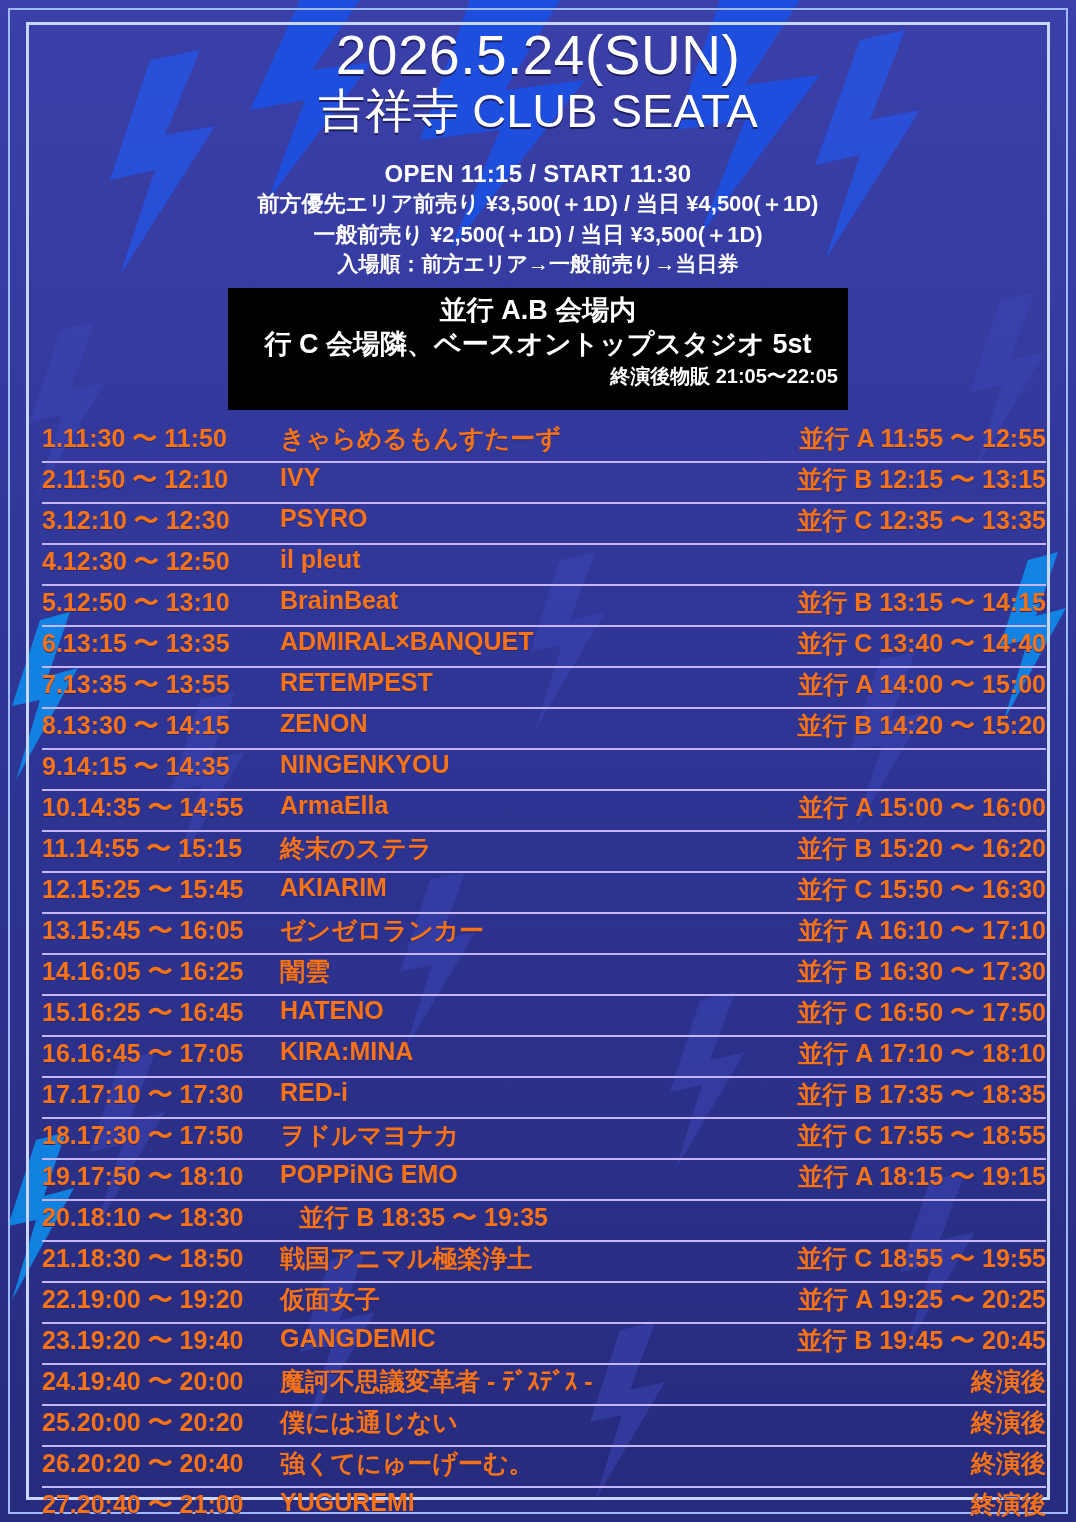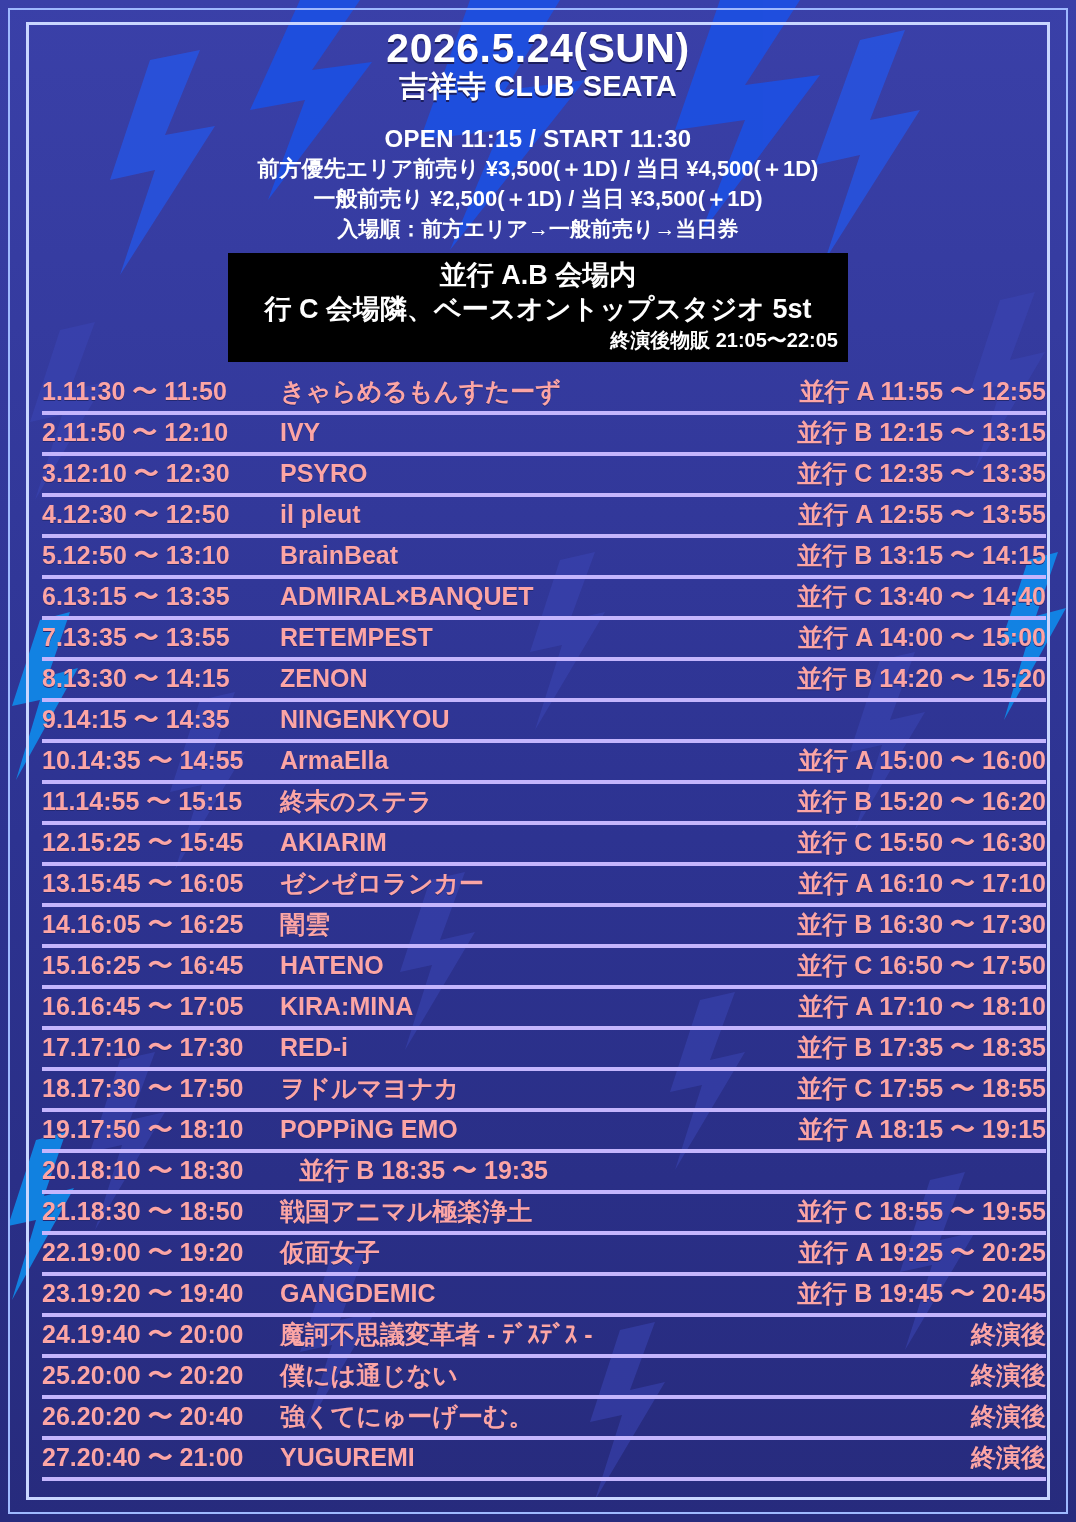--- a/index.html
+++ b/index.html
@@ -25,51 +25,51 @@
     position:absolute; left:26px; top:22px; right:26px; bottom:22px;
     border:3px solid #c9d6ff; z-index:2; pointer-events:none;
   }
   #content {
     position:absolute; left:0; top:0; width:1076px; height:1522px;
     z-index:3;
   }
   
   .header { text-align:center; padding-top:26px; color:#ffffff; }
   .h-date {
-    font-size:41px; font-weight:bold; letter-spacing:0.5px;
+    font-size:55px; font-weight:normal; letter-spacing:0.5px;
     line-height:1.08; text-shadow:0 2px 0 #1c1f5e;
   }
   .h-venue {
-    font-size:29px; font-weight:bold; line-height:1.12;
+    font-size:47px; font-weight:normal; line-height:1.12;
     text-shadow:0 2px 0 #1c1f5e;
   }
   .h-open { font-size:24px; font-weight:bold; margin-top:22px; letter-spacing:0.3px; }
   .h-price { font-size:22px; font-weight:bold; line-height:1.3; margin-top:2px; }
   .h-order { font-size:21px; font-weight:bold; margin-top:1px; }
 
   
   .notice {
     margin:10px auto 0 auto;
     width:620px;
     background:#000000;
     color:#ffffff;
     text-align:center;
-    padding:6px 10px 8px 10px;
+    padding:6px 10px 20px 10px;
   }
   .notice .n1 { font-size:27px; font-weight:bold; line-height:1.25; }
   .notice .n2 { font-size:27px; font-weight:bold; line-height:1.25; }
   .notice .n3 { font-size:20px; font-weight:bold; line-height:1.35; margin-top:1px;text-align:right;}
 
   
   .table { margin:12px 30px 0 42px; }
   .row {
-    display:flex; align-items:center;
-    border-bottom:4px solid #c4b5fd;
+    display:flex; align-items:flex-start;
+    border-bottom:2px solid #c4b5fd;
     height:41px;
-    color:#fca5a5;
+    color:#f97316;
   }
   .c-time {
     width:228px; flex:0 0 228px;
     font-size:25px; font-weight:bold;
     white-space:nowrap;
     text-shadow:0 1px 0 #232873;
     padding-bottom:3px;
   }
   .c-name {
     flex:1 1 auto;
@@ -163,21 +163,20 @@
         <div class="c-extra">並行 B 12:15 〜 13:15</div>
       </div>
       <div class="row">
         <div class="c-time">3.12:10 〜 12:30</div>
         <div class="c-name">PSYRO</div>
         <div class="c-extra">並行 C 12:35 〜 13:35</div>
       </div>
       <div class="row">
         <div class="c-time">4.12:30 〜 12:50</div>
         <div class="c-name">il pleut</div>
-        <div class="c-extra">並行 A 12:55 〜 13:55</div>
       </div>
       <div class="row">
         <div class="c-time">5.12:50 〜 13:10</div>
         <div class="c-name">BrainBeat</div>
         <div class="c-extra">並行 B 13:15 〜 14:15</div>
       </div>
       <div class="row">
         <div class="c-time">6.13:15 〜 13:35</div>
         <div class="c-name">ADMIRAL×BANQUET</div>
         <div class="c-extra">並行 C 13:40 〜 14:40</div>

